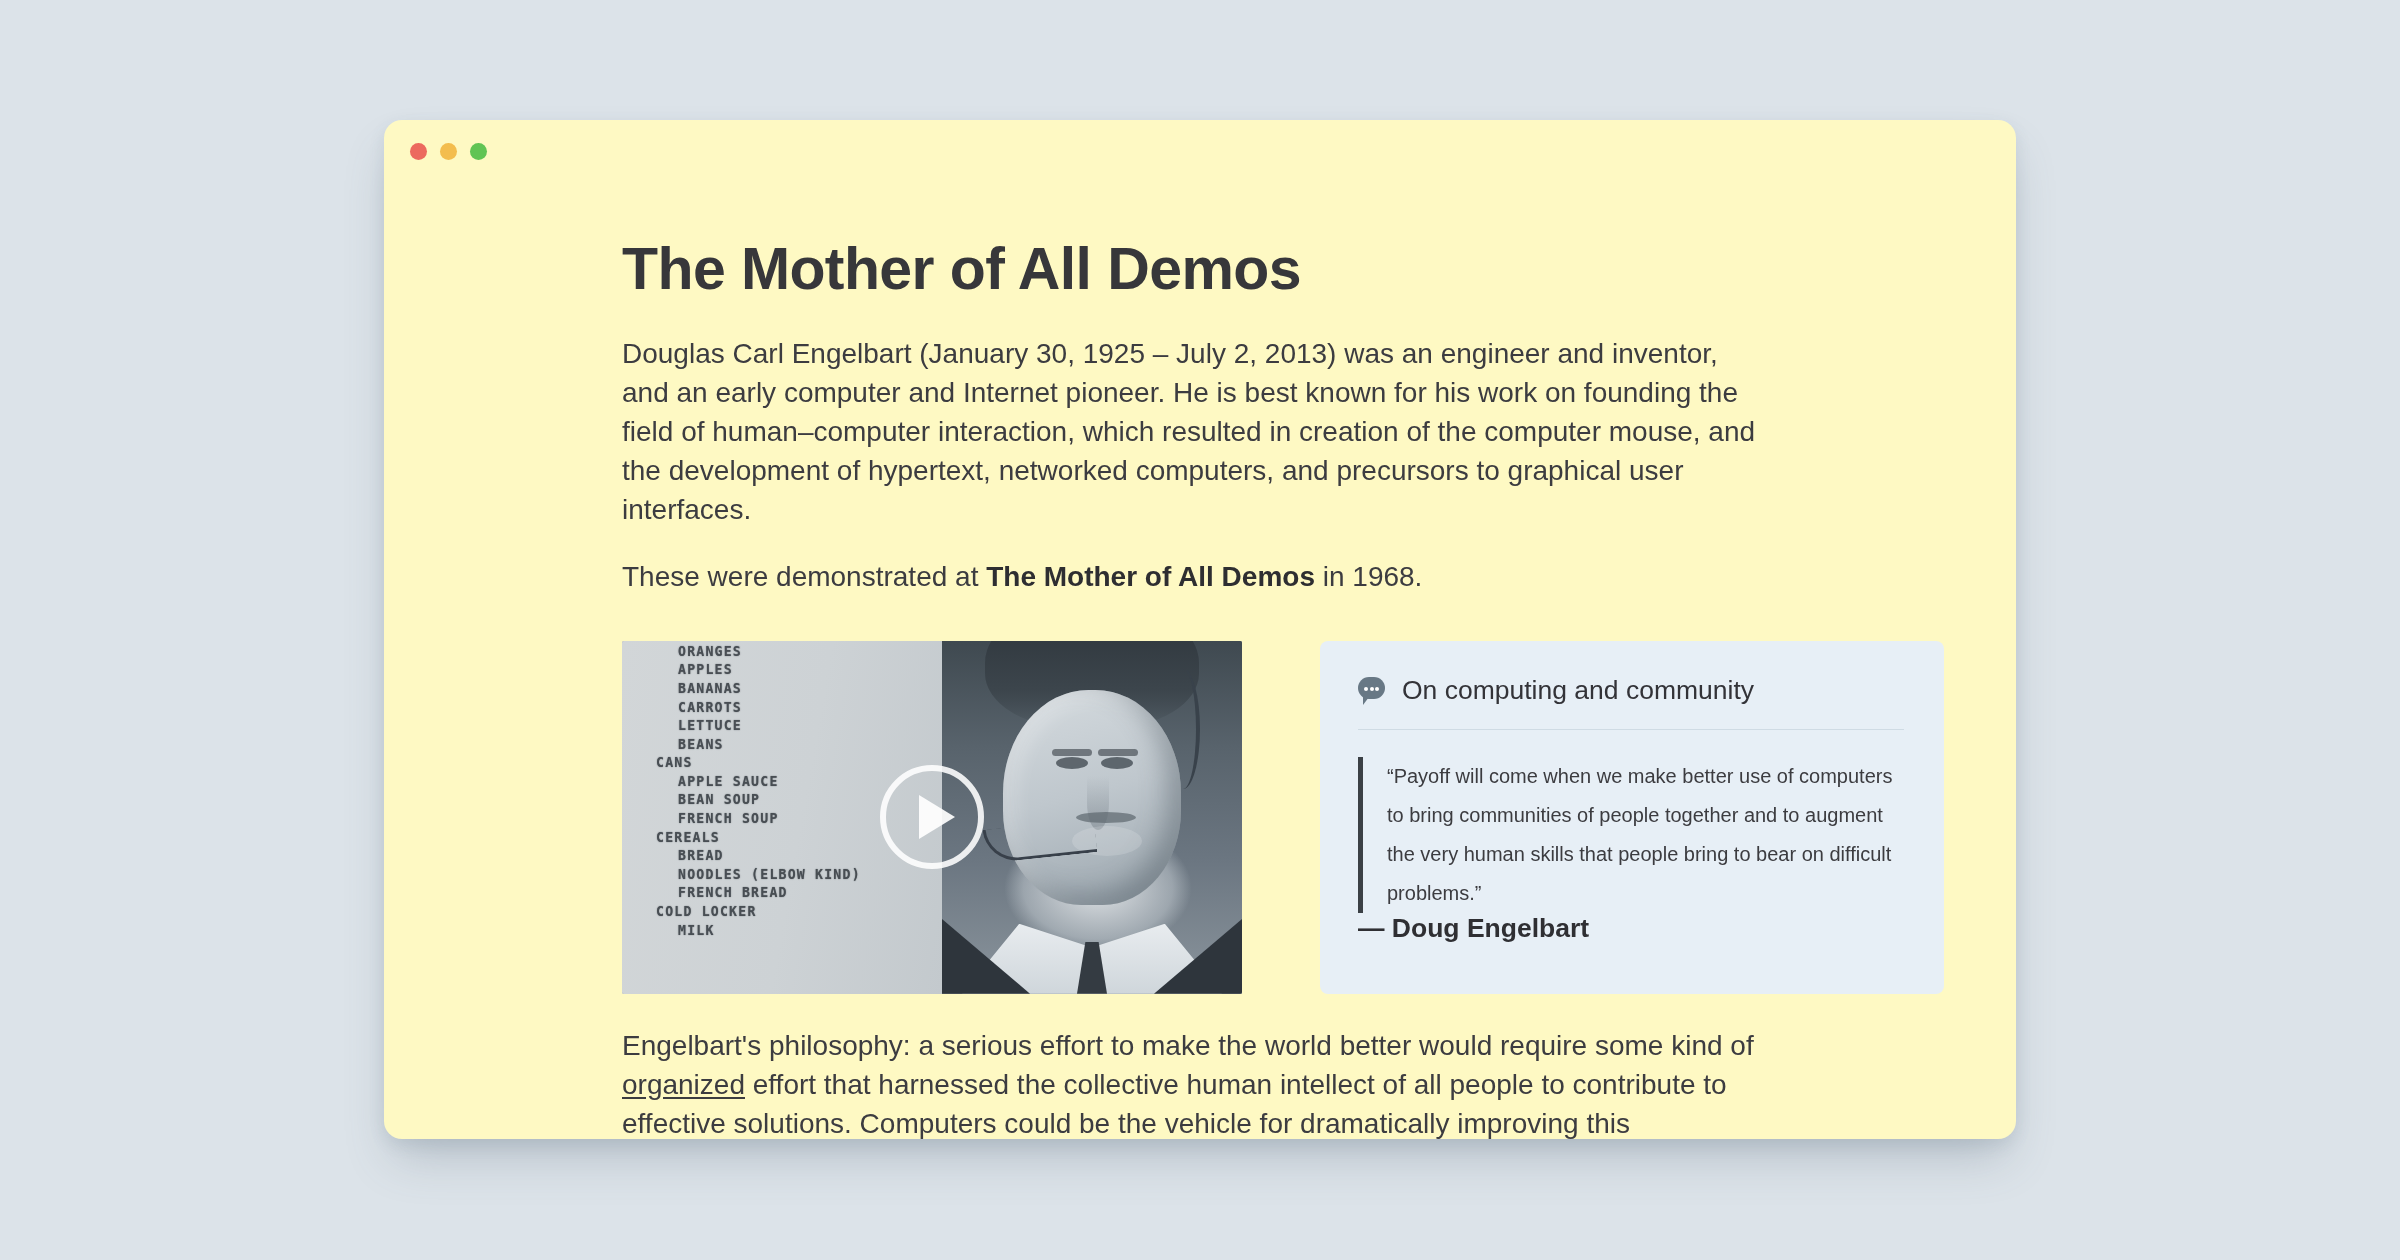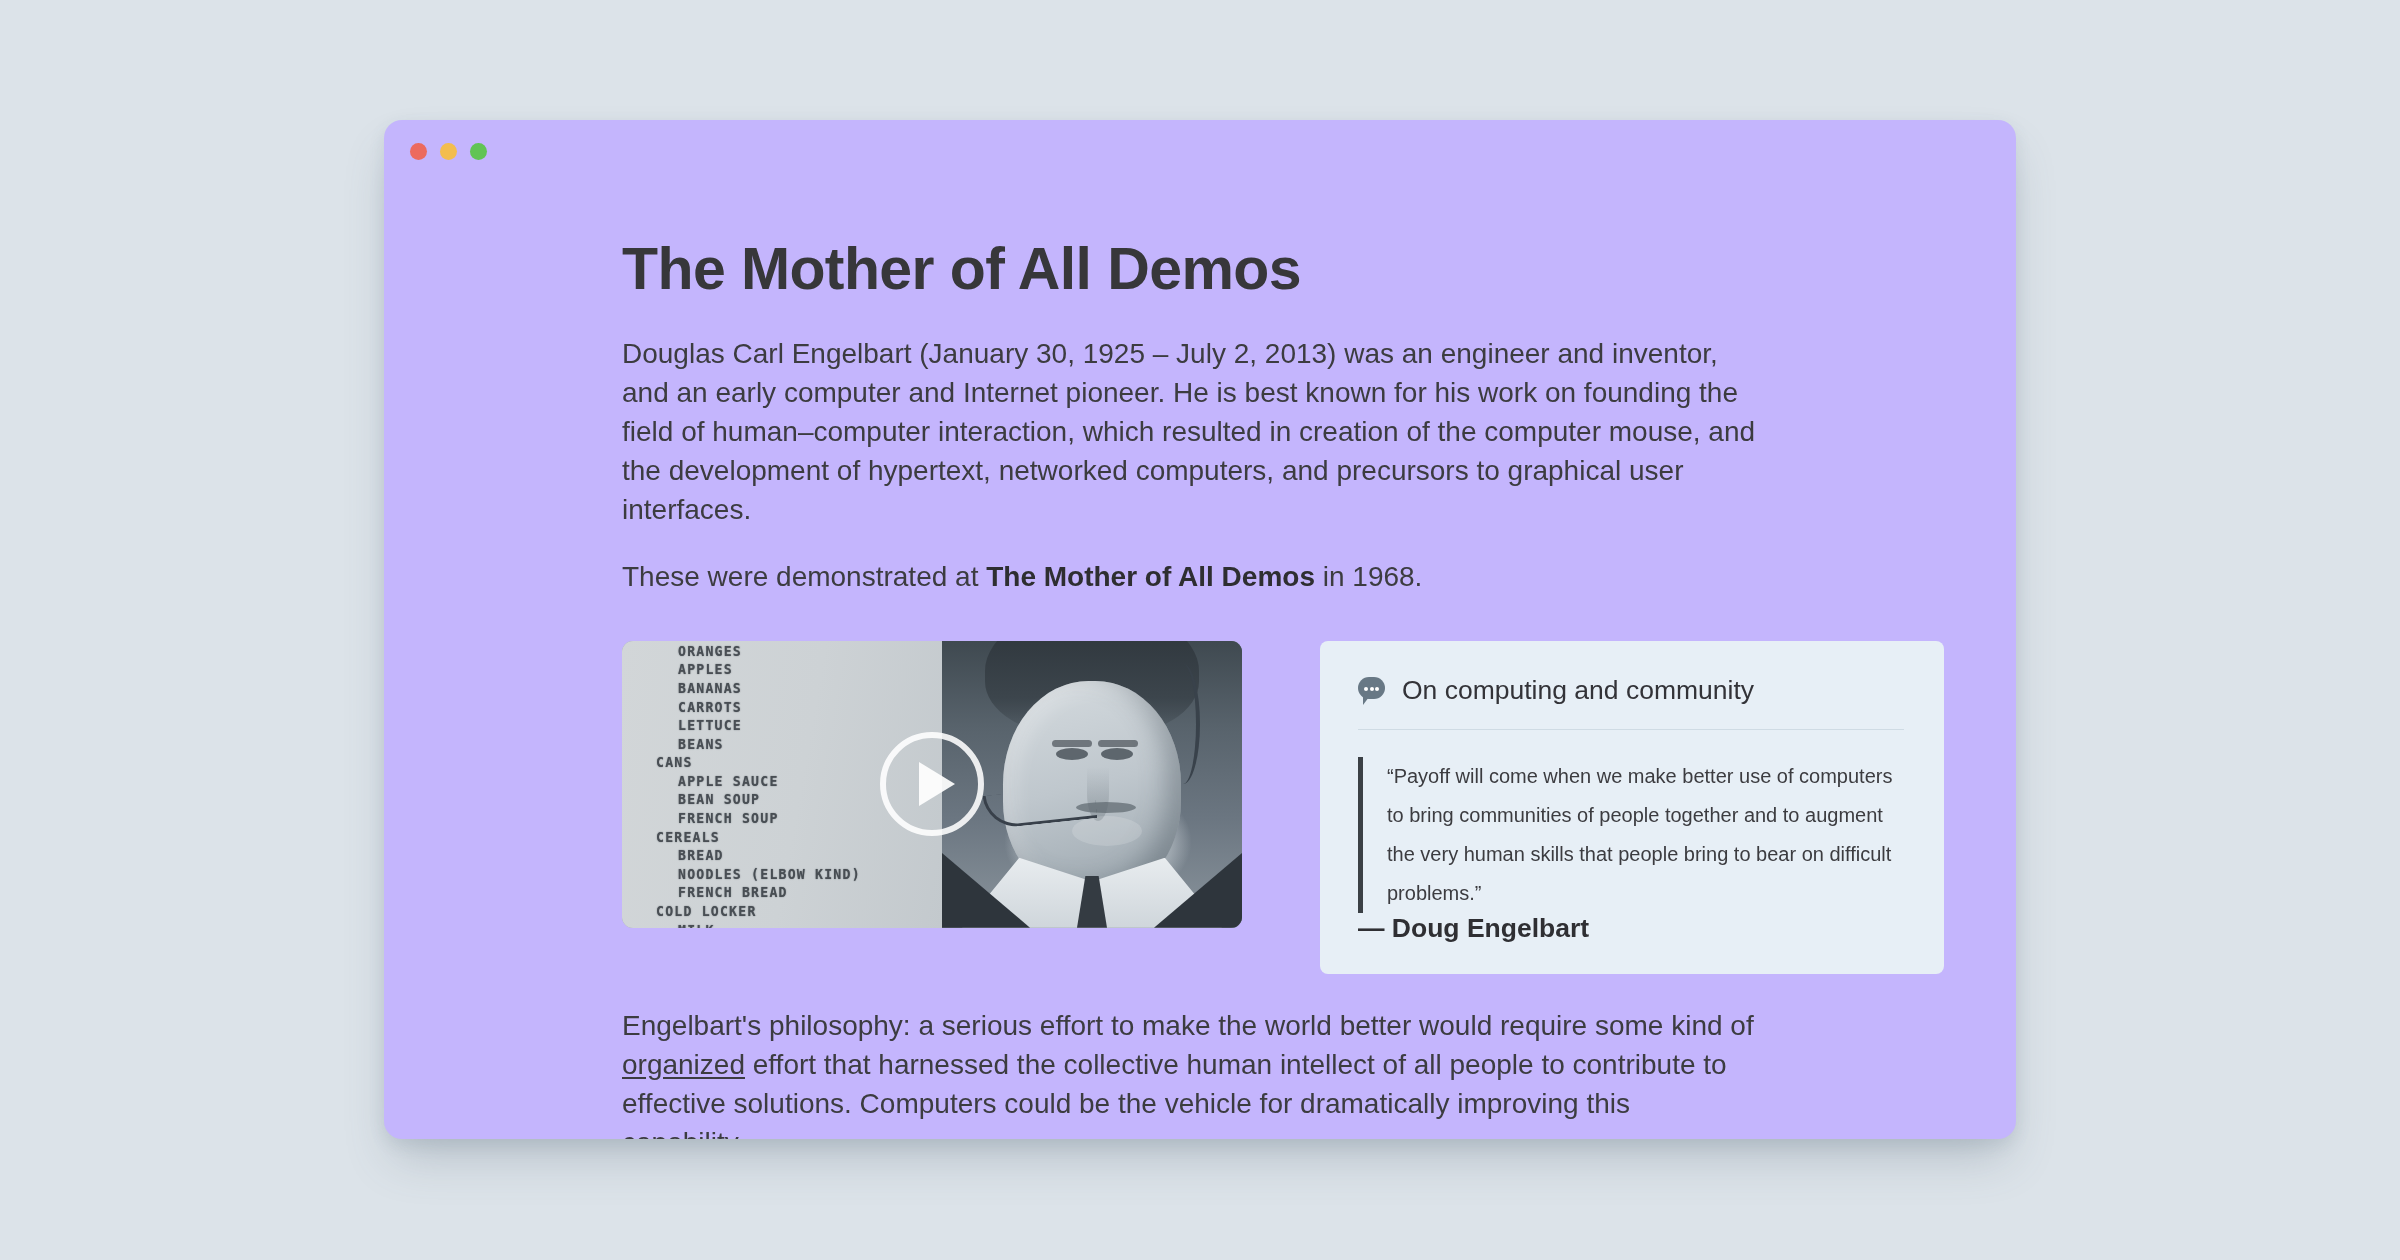--- a/index.html
+++ b/index.html
@@ -16,21 +16,21 @@
     -webkit-font-smoothing: antialiased;
   }
 
   
   .window {
     position: absolute;
     left: 384px;
     top: 120px;
     width: 1632px;
     height: 1019px;
-    background: #c4b5fd;
+    background: #fef9c3;
     border-radius: 18px;
     box-shadow: 0 26px 48px -10px rgba(86, 104, 120, 0.30),
                 0 6px 16px rgba(86, 104, 120, 0.12);
     overflow: hidden;
   }
 
   .titlebar {
     position: absolute;
     left: 0; top: 0;
     width: 100%;
@@ -87,23 +87,23 @@
     display: flex;
     gap: 78px;
     margin-top: 45px;
     align-items: stretch;
   }
 
   
   .video {
     position: relative;
     width: 620px;
-    height: 287px;
+    height: 353px;
     flex: 0 0 620px;
-    border-radius: 11px;
+    border-radius: 2px;
     overflow: hidden;
     background: #9aa3ab;
     cursor: pointer;
   }
 
   
   .vid-left {
     position: absolute;
     left: 0; top: 0;
     width: 320px; height: 100%;

